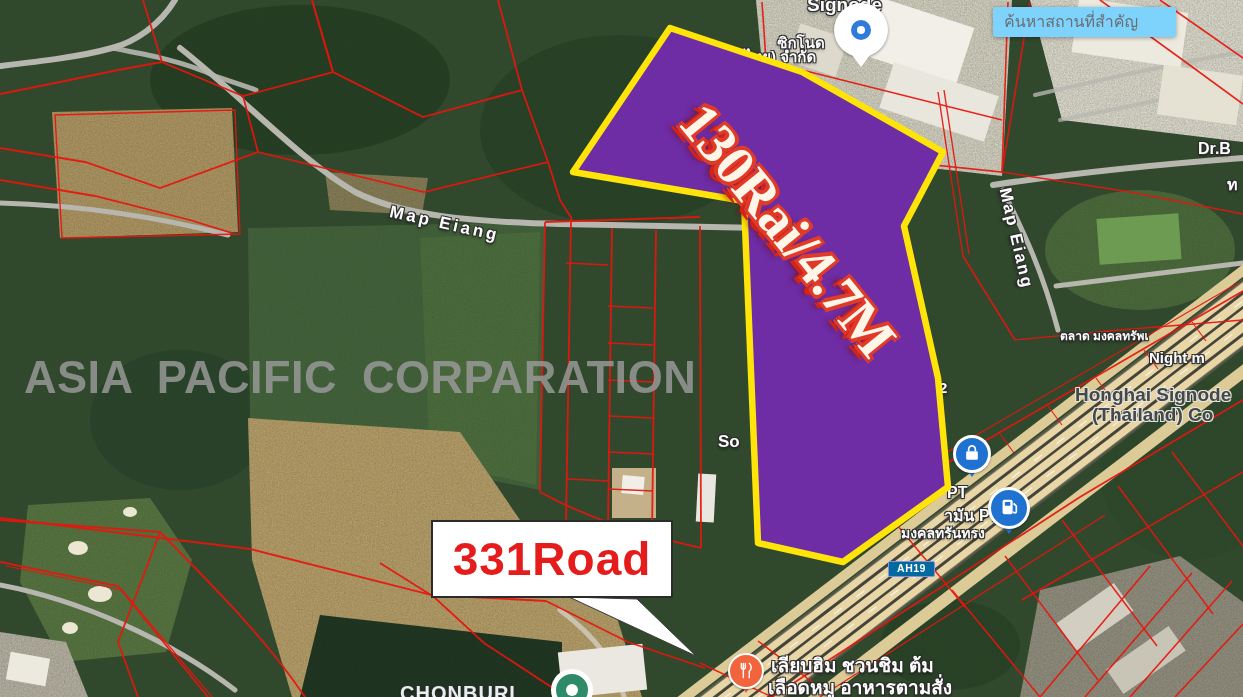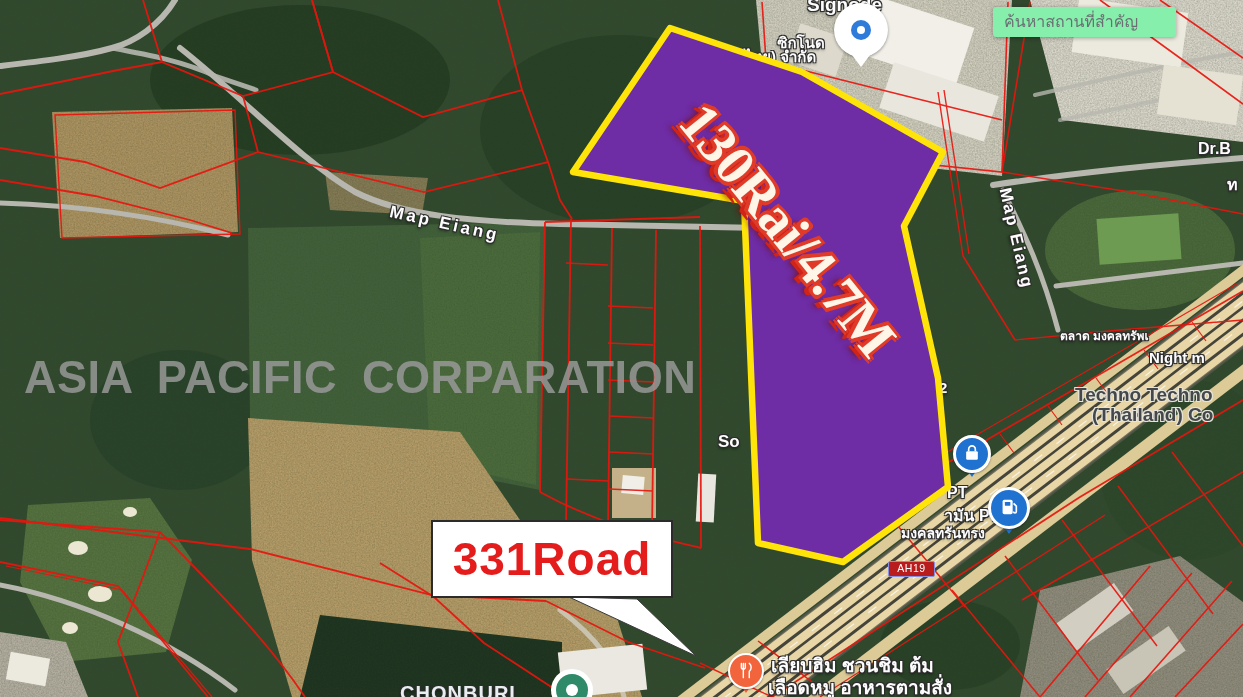--- a/index.html
+++ b/index.html
@@ -23,29 +23,29 @@
     font-family:"Liberation Serif","DejaVu Serif",serif;font-weight:700;font-size:56px;white-space:nowrap;
     color:#fff6e8;
     text-shadow:-3px -3px 0 #e03a28,3px -3px 0 #e03a28,-3px 3px 0 #e03a28,3px 3px 0 #e03a28,
       -3px 0 0 #e03a28,3px 0 0 #e03a28,0 3px 0 #e03a28,0 -3px 0 #e03a28,
       -5px 7px 0 #cf2417,-7px 9px 5px rgba(110,15,8,.55);}
 
   .roadbox{position:absolute;left:431px;top:520px;width:242px;height:78px;background:#ffffff;
     border:2px solid #2b2b2b;box-sizing:border-box;display:flex;align-items:center;justify-content:center;}
   .roadbox span{color:#e51c1c;font-weight:700;font-size:46px;letter-spacing:1px;}
 
-  .searchbox{position:absolute;left:993px;top:7px;width:183px;height:30px;background:#86efac;
+  .searchbox{position:absolute;left:993px;top:7px;width:183px;height:30px;background:#7dd3fc;
     border-radius:3px;box-shadow:0 1px 4px rgba(0,0,0,.35);}
   .searchbox input{width:100%;height:100%;border:none;outline:none;background:transparent;
     font-size:16px;color:#5f6368;padding:0 11px;box-sizing:border-box;font-family:inherit;}
   .searchbox input::placeholder{color:#6b6f73;opacity:1;}
 
-  .shield{position:absolute;left:888px;top:561px;width:47px;height:16px;background:#b91c1c;
+  .shield{position:absolute;left:888px;top:561px;width:47px;height:16px;background:#0369a1;
     border:1px solid #8593e4;border-radius:2px;box-sizing:border-box;color:#fff;font-size:10.5px;
-    font-weight:400;text-align:center;line-height:13px;letter-spacing:.5px;}
+    font-weight:700;text-align:center;line-height:13px;letter-spacing:.5px;}
 
   .poi{position:absolute;}
   .pin-tail{position:absolute;width:0;height:0;}
   .circ{border-radius:50%;position:absolute;}
 </style>
 </head>
 <body>
 
 <div class="stage">
 
@@ -189,21 +189,21 @@
 
     <div class="mlabel" style="left:392px;top:202px;font-size:17px;font-weight:600;letter-spacing:3px;transform:rotate(12.5deg);transform-origin:left top;">Map Eiang</div>
     <div class="mlabel" style="left:1014px;top:186px;font-size:17px;font-weight:600;letter-spacing:2px;transform:rotate(77deg);transform-origin:left top;">Map Eiang</div>
 
     <div class="mlabel" style="left:1198px;top:140px;font-size:16px;">Dr.B</div>
     <div class="mlabel" style="left:1227px;top:172px;font-size:16px;">ท</div>
 
     <div class="mlabel" style="left:1060px;top:326px;font-size:12px;">ตลาด มงคลทรัพเ</div>
     <div class="mlabel" style="left:1149px;top:349px;font-size:15px;font-weight:600;">Night m</div>
 
-    <div class="dlabel" style="left:1075px;top:384px;font-size:19px;">Techno Techno</div>
+    <div class="dlabel" style="left:1075px;top:384px;font-size:19px;">Honghai Signode</div>
     <div class="dlabel" style="left:1092px;top:404px;font-size:19px;text-align:center;">(Thailand) Co</div>
 
     <div class="mlabel" style="left:947px;top:484px;font-size:16px;">PT</div>
     <div class="mlabel" style="left:944px;top:503px;font-size:16px;">ามัน PT</div>
     <div class="mlabel" style="left:901px;top:522px;font-size:14px;font-weight:600;">มงคลทรันทรง</div>
     <div class="mlabel" style="left:939px;top:379px;font-size:15px;">2</div>
     <div class="mlabel" style="left:718px;top:432px;font-size:17px;font-weight:600;">So</div>
 
     <div class="mlabel" style="left:358px;top:682px;width:200px;text-align:center;font-size:20px;font-weight:600;letter-spacing:1px;color:#e9eef0;">CHONBURI</div>
 

